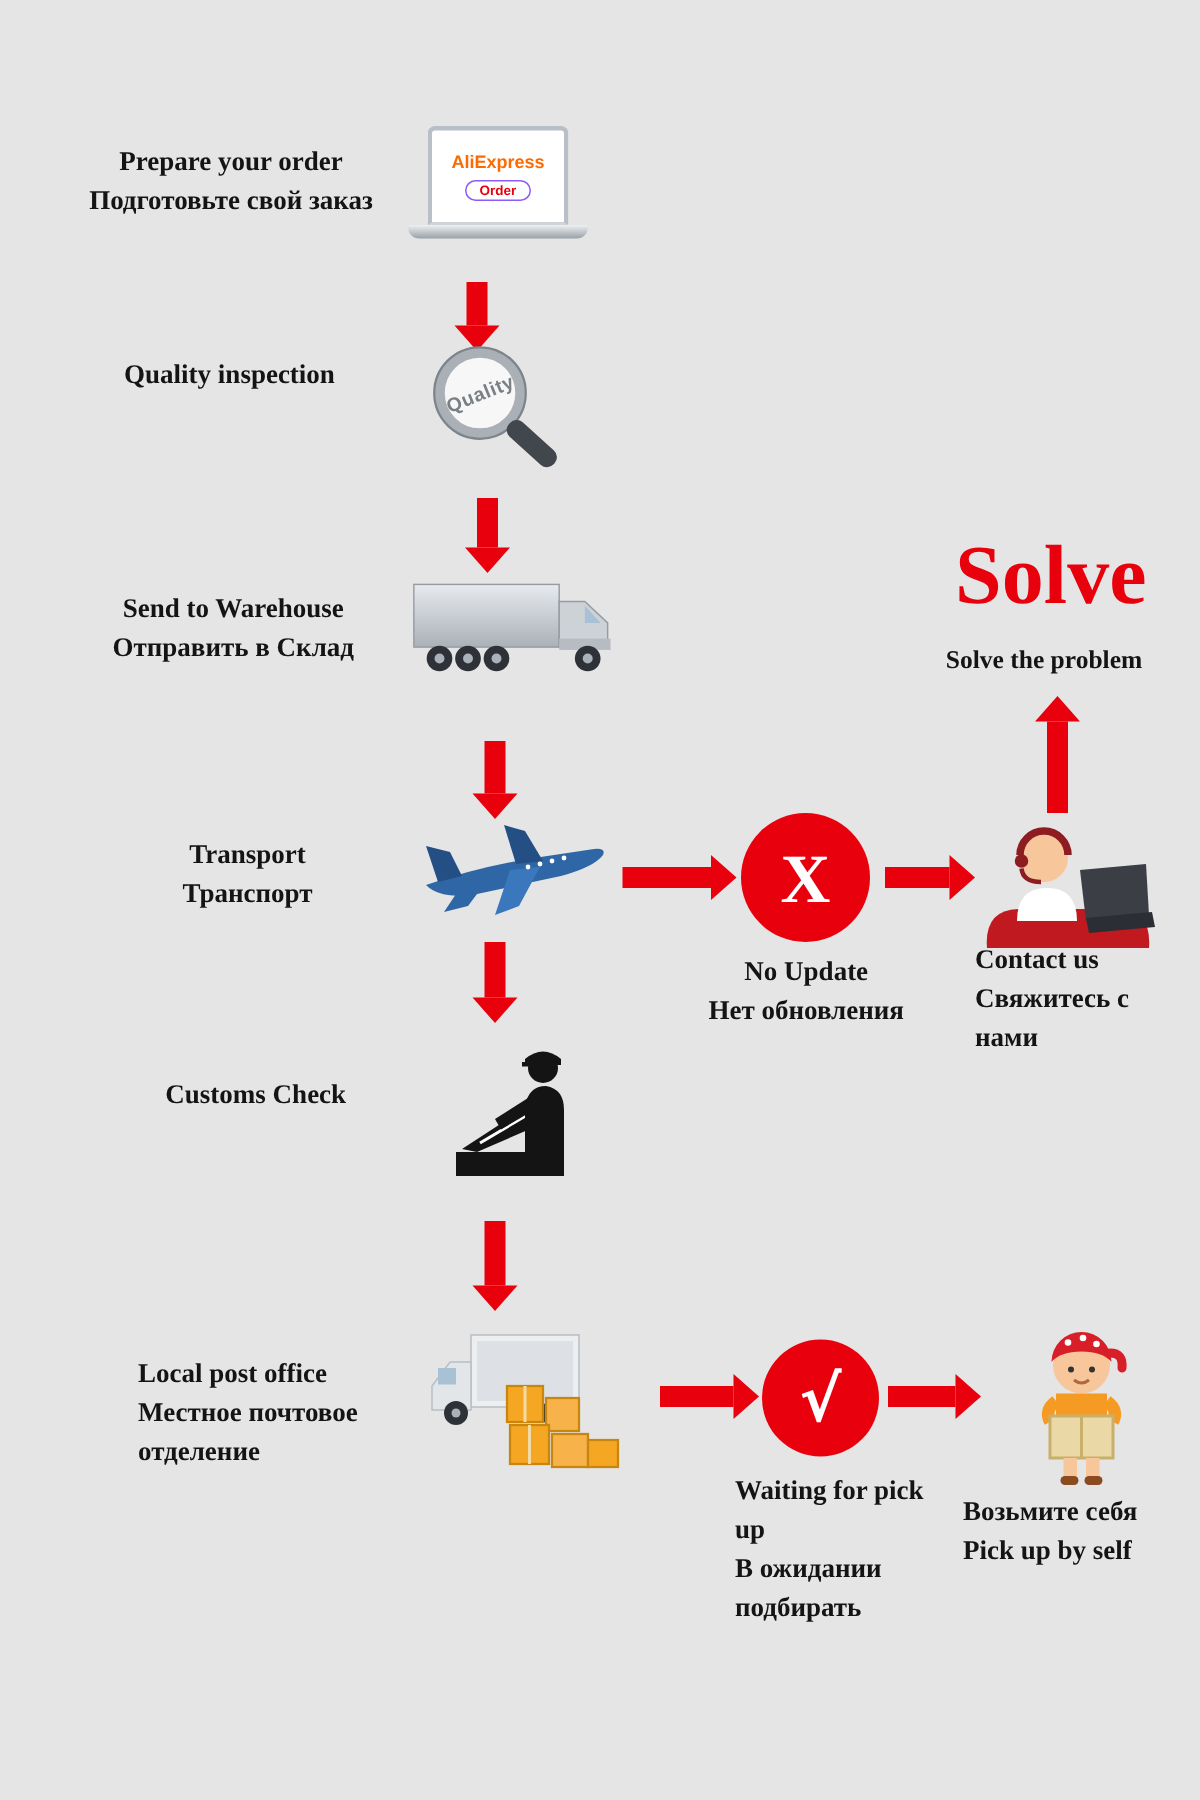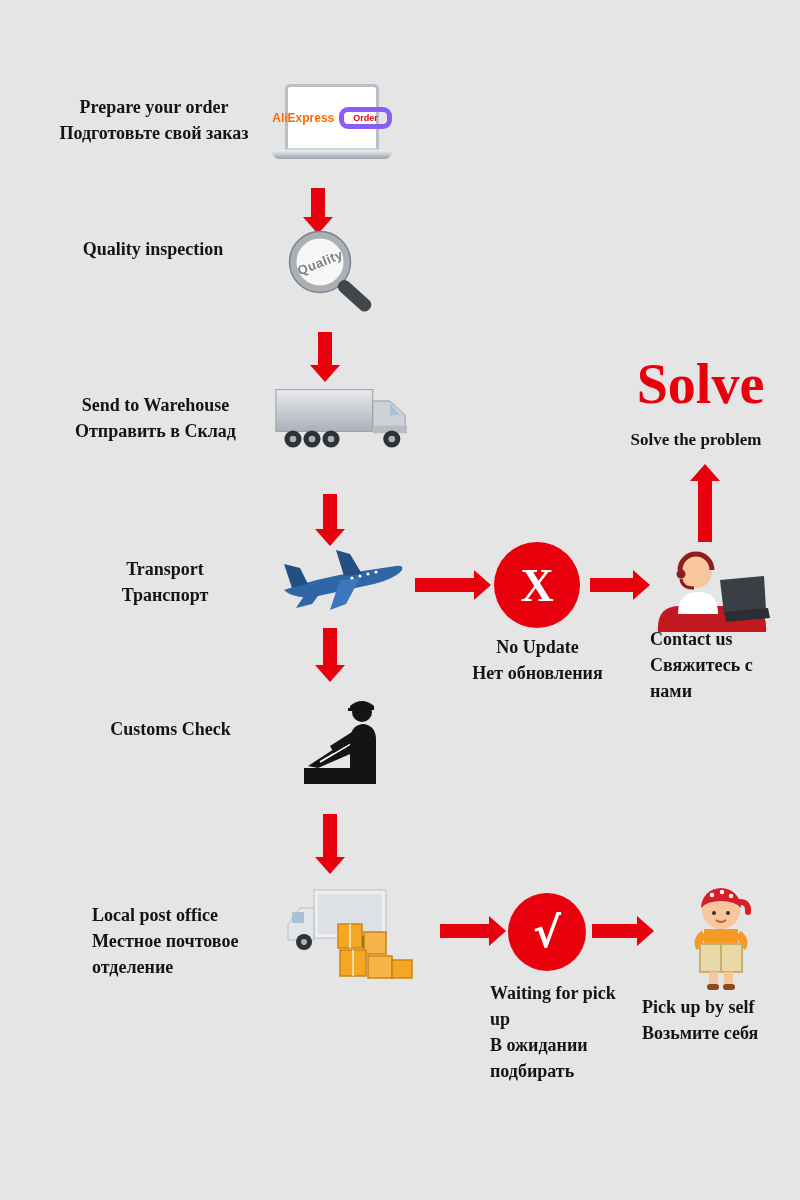--- a/index.html
+++ b/index.html
@@ -21,23 +21,23 @@
   .arrow-up::after{content:"";position:absolute;left:0;top:0;width:0;height:0;border-left:15px solid transparent;border-right:15px solid transparent;border-bottom:17px solid #e8000d;}
   .arrow-right{height:30px;}
   .arrow-right::before{content:"";position:absolute;top:8px;left:0;height:14px;width:calc(100% - 17px);background:#e8000d;}
   .arrow-right::after{content:"";position:absolute;top:0;right:0;width:0;height:0;border-top:15px solid transparent;border-bottom:15px solid transparent;border-left:17px solid #e8000d;}
 
   .icon{position:absolute;}
   .mark-circle{position:absolute;border-radius:50%;background:#e8000d;color:#fff;display:flex;align-items:center;justify-content:center;font-weight:bold;font-family:"Liberation Serif",serif;}
   .mark-check{font-family:"DejaVu Sans",sans-serif;}
 
   .laptop{display:flex;flex-direction:column;align-items:center;}
-  .laptop-screen{box-sizing:border-box;width:94px;height:66px;background:#fff;border:3px solid #b9bfc6;border-bottom:2px solid #cfd4d9;border-radius:5px 5px 0 0;display:flex;flex-direction:row;align-items:center;justify-content:center;gap:5px;}
+  .laptop-screen{box-sizing:border-box;width:94px;height:66px;background:#fff;border:3px solid #b9bfc6;border-bottom:2px solid #cfd4d9;border-radius:5px 5px 0 0;display:flex;flex-direction:column;align-items:center;justify-content:center;gap:5px;}
   .laptop-brand{color:#ff6a00;font-family:"Liberation Sans",sans-serif;font-weight:bold;font-size:12px;}
-  .laptop-order{color:#e8000d;font-family:"Liberation Sans",sans-serif;font-weight:bold;font-size:9px;border:5px solid #8b5cf6;border-radius:9px;padding:1px 9px;}
+  .laptop-order{color:#e8000d;font-family:"Liberation Sans",sans-serif;font-weight:bold;font-size:9px;border:1px solid #8b5cf6;border-radius:9px;padding:1px 9px;}
   .laptop-base{width:120px;height:9px;background:linear-gradient(#eef0f2,#9aa1a8);border-radius:2px 2px 10px 10px;}
 </style>
 </head>
 <body>
 
 <div class="canvas">
 
   <div class="label" style="left:28px;top:94px;width:252px;">
     <span class="line">Prepare your order</span>
     <span class="line">Подготовьте свой заказ</span>
@@ -216,17 +216,17 @@
     <rect x="48" y="96" width="9" height="13" fill="#f7c69b"></rect>
     <rect x="31" y="108" width="12" height="6" rx="3" fill="#8c4a1f"></rect>
     <rect x="47" y="108" width="12" height="6" rx="3" fill="#8c4a1f"></rect>
   </svg>
 
   <div class="label align-left" style="left:490px;top:980px;width:140px;">
     <span class="line">Waiting for pick up</span>
     <span class="line">В ожидании подбирать</span>
   </div>
   <div class="label align-left" style="left:642px;top:994px;width:155px;">
+    <span class="line">Возьмите себя</span>
     <span class="line">Pick up by self</span>
-    <span class="line">Возьмите себя</span>
   </div>
 
 </div>
 
 </body></html>

